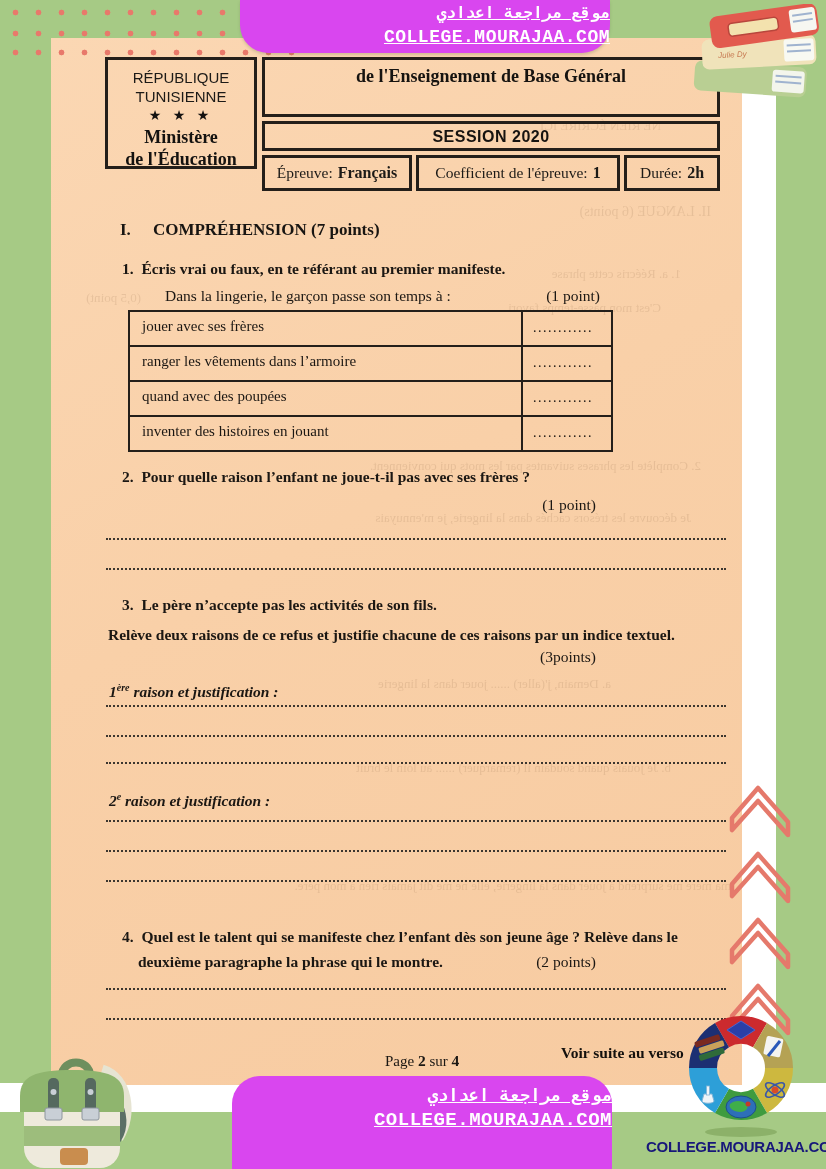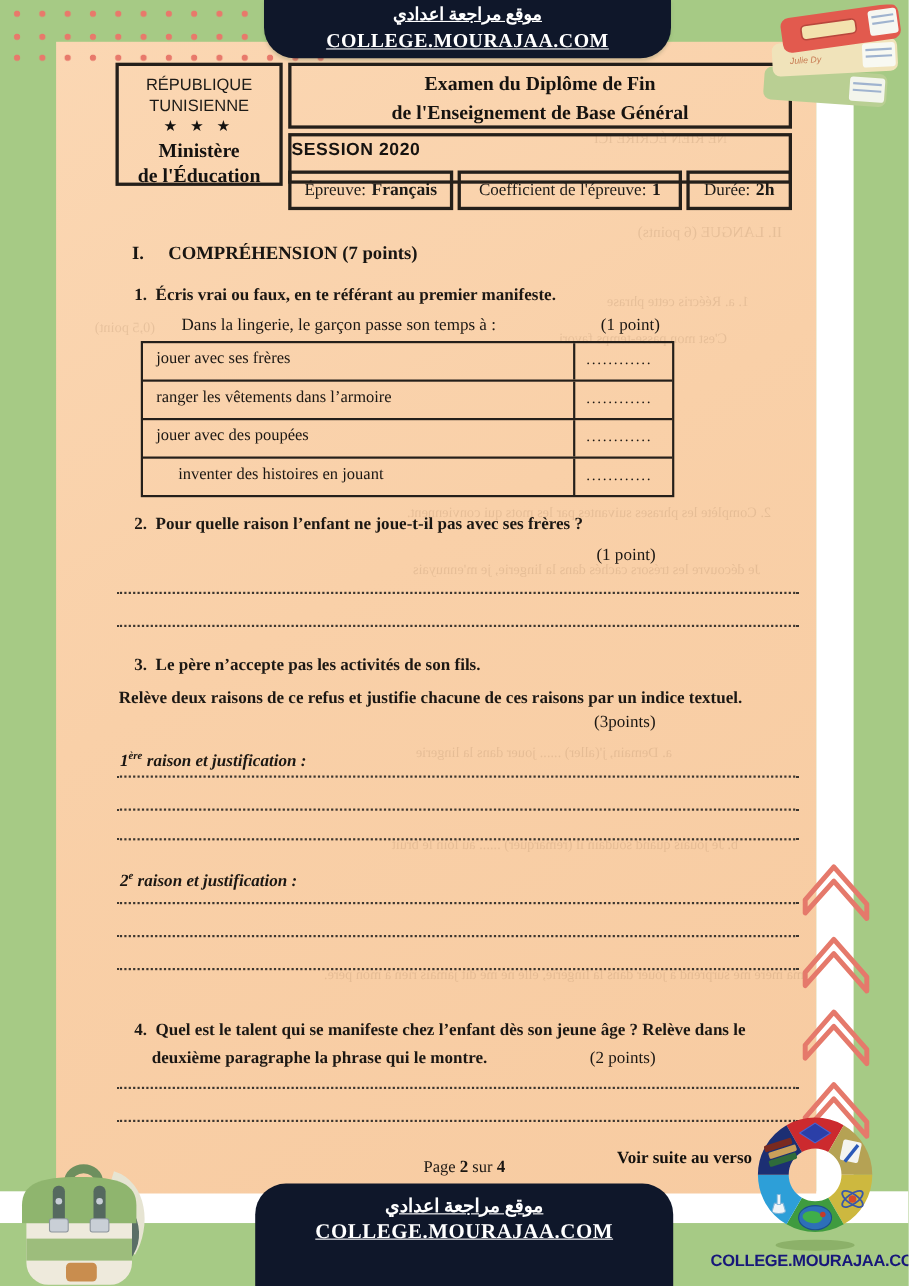--- a/index.html
+++ b/index.html
@@ -13,54 +13,54 @@
   .paper{position:absolute;left:51px;top:38px;width:691px;height:1047px;
     background:linear-gradient(150deg,#fbd7b3 0%,#f9d0a8 45%,#f7cba1 100%);}
   
   .hbox{position:absolute;border:3px solid #241f1a;box-sizing:border-box;background:transparent;}
   .gov-box{left:54px;top:19px;width:152px;height:112px;text-align:center;padding-top:8px;}
   .gov-line{font-family:"Liberation Sans",sans-serif;font-size:15px;color:#1c1a17;line-height:19px;}
   .gov-stars{font-size:14px;letter-spacing:4px;color:#141210;line-height:20px;}
   .gov-min{font-size:18px;font-weight:bold;color:#141210;line-height:22px;}
   .title-box{left:211px;top:19px;width:458px;height:60px;text-align:center;padding-top:3px;}
   .title-line{font-size:18px;font-weight:bold;color:#161310;line-height:26px;}
-  .session-box{left:211px;top:83px;width:458px;height:46px;text-align:left;}
+  .session-box{left:211px;top:83px;width:458px;height:30px;text-align:center;}
   .session-text{font-family:"Liberation Sans",sans-serif;font-size:16px;font-weight:bold;
     color:#161310;line-height:26px;letter-spacing:.5px;}
   .cell{position:absolute;top:117px;height:36px;border:3px solid #241f1a;box-sizing:border-box;
     font-size:15.5px;color:#1c1a17;display:flex;align-items:center;justify-content:center;gap:5px;}
   .cell b{font-size:16px;}
   
   .abs{position:absolute;}
   .sec-title{font-size:17px;font-weight:bold;color:#181512;}
   .sec-title .gap{display:inline-block;width:22px;}
   .qline{font-size:15.5px;font-weight:bold;color:#1b1713;}
   .plain{font-size:15.5px;color:#1b1713;}
   .points{font-size:15.5px;color:#1b1713;text-align:right;}
   .italheads{font-size:15.5px;font-weight:bold;font-style:italic;color:#1b1713;}
   .italheads sup{font-size:10px;}
   
   .vf-table{position:absolute;left:77px;top:272px;width:481px;border:2px solid #241f1a;}
   .vf-row{display:grid;grid-template-columns:1fr 90px;height:33px;border-bottom:2px solid #241f1a;}
-  .vf-row:last-child{border-bottom:none;margin-left:20px;}
+  .vf-row:last-child{border-bottom:none;}
   .vf-cell-l{font-size:15px;color:#1b1713;padding:6px 0 0 12px;}
   .vf-cell-r{border-left:2px solid #241f1a;font-size:14px;color:#1b1713;
     padding:8px 0 0 10px;letter-spacing:1.5px;}
   
   .dotline{position:absolute;left:55px;width:620px;height:0;border-bottom:2.6px dotted #3c362f;}
   
   .pagefoot{font-size:15px;color:#1b1713;}
   .pagefoot b{font-size:15.5px;}
   .voir{font-size:15.5px;font-weight:bold;color:#14110e;}
   
   .ghost{position:absolute;transform:scaleX(-1);opacity:.16;color:#8a6544;
     font-size:13px;white-space:nowrap;overflow:hidden;}
   
-  .banner{position:absolute;background:#0f172a;text-align:center;
-    font-family:Liberation Serif, serif;color:#ffffff;}
+  .banner{position:absolute;background:#d946ef;text-align:right;
+    font-family:Liberation Mono, monospace;color:#ffffff;}
   .banner-top{left:240px;top:0;width:370px;height:53px;border-radius:0 0 28px 28px;
     box-shadow:0 2px 3px rgba(90,110,70,.25);padding-top:3px;box-sizing:border-box;}
   .banner-bottom{left:232px;top:1076px;width:380px;height:93px;border-radius:28px 28px 0 0;
     padding-top:10px;box-sizing:border-box;}
   .b-ar{font-size:16px;font-weight:bold;text-decoration:underline;line-height:22px;}
   .b-site{font-size:18px;font-weight:bold;text-decoration:underline;letter-spacing:.5px;line-height:24px;}
   
   .dots{position:absolute;background-image:radial-gradient(circle,#e8796b 2.6px,rgba(0,0,0,0) 3.2px);
     background-size:23px 21px;}
   .dots-a{left:4px;top:2px;width:230px;height:42px;}
@@ -99,21 +99,20 @@
 
     <div class="hbox gov-box">
       <div class="gov-line">RÉPUBLIQUE</div>
       <div class="gov-line">TUNISIENNE</div>
       <div class="gov-stars">★ ★ ★</div>
       <div class="gov-min">Ministère</div>
       <div class="gov-min">de l'Éducation</div>
     </div>
 
     <div class="hbox title-box">
-      <div class="title-line">Examen du Diplôme de Fin</div>
       <div class="title-line">de l'Enseignement de Base Général</div>
     </div>
 
     <div class="hbox session-box">
       <div class="session-text">SESSION 2020</div>
     </div>
 
     <div class="cell" style="left:211px;width:150px;">
       <span>Épreuve:</span>
       <b>Français</b>
@@ -142,21 +141,21 @@
     <div class="vf-table">
       <div class="vf-row">
         <div class="vf-cell-l">jouer avec ses frères</div>
         <div class="vf-cell-r">............</div>
       </div>
       <div class="vf-row">
         <div class="vf-cell-l">ranger les vêtements dans l’armoire</div>
         <div class="vf-cell-r">............</div>
       </div>
       <div class="vf-row">
-        <div class="vf-cell-l">jouer avec des poupées</div>
+        <div class="vf-cell-l">quand avec des poupées</div>
         <div class="vf-cell-r">............</div>
       </div>
       <div class="vf-row">
         <div class="vf-cell-l">inventer des histoires en jouant</div>
         <div class="vf-cell-r">............</div>
       </div>
     </div>
 
     <div class="abs qline" style="left:71px;top:430px;">
       <span>2.</span>&nbsp;&nbsp;<span>Pour quelle raison l’enfant ne joue-t-il pas avec ses frères ?</span>

